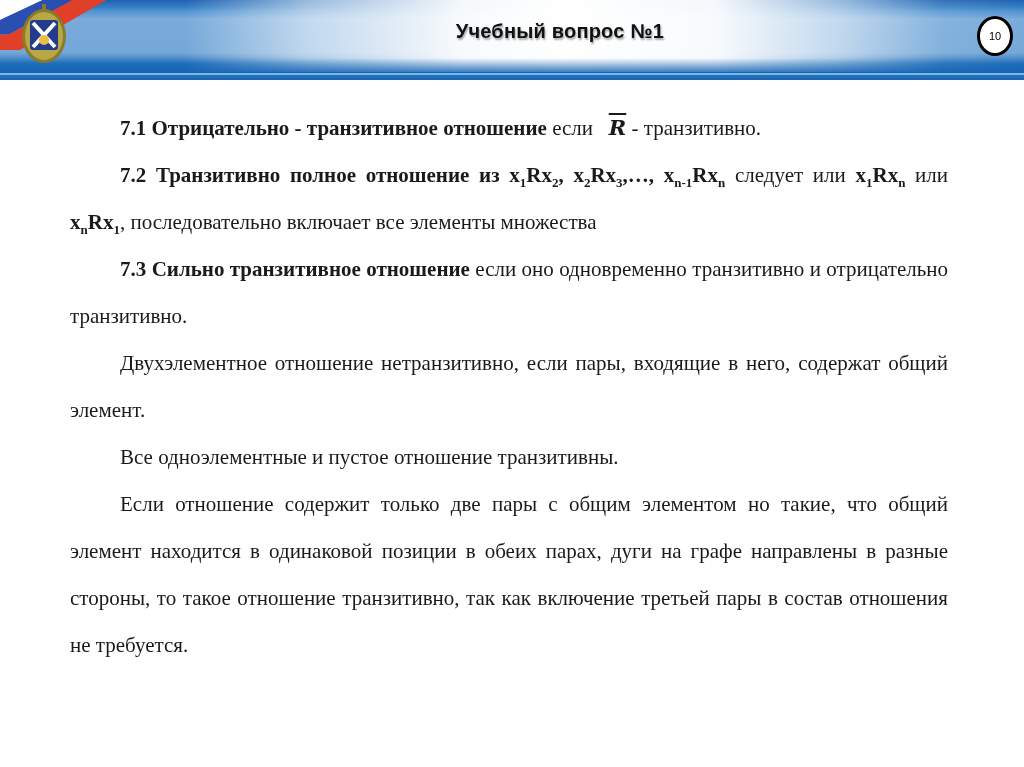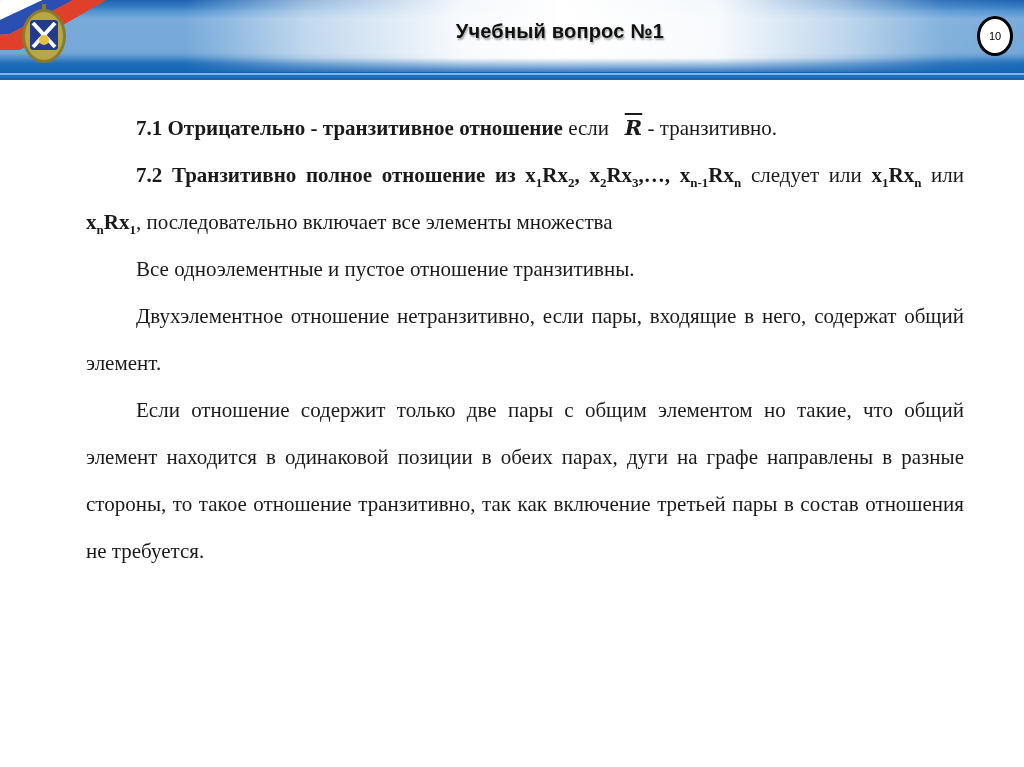--- a/index.html
+++ b/index.html
@@ -31,21 +31,21 @@
 
   .title { position:absolute; left:0; top:20px; width:1024px; text-align:center;
            font-family:"Liberation Sans", sans-serif; font-weight:bold; font-size:20px; color:#111;
            text-shadow:1px 2px 2px rgba(0,0,0,0.35); letter-spacing:0.2px;margin-left:48px; }
 
   .page-num { position:absolute; left:977px; top:16px; width:30px; height:34px; border:3px solid #000;
               border-radius:50%; background:#fff; font-family:"Liberation Sans", sans-serif; font-weight:normal;
               font-size:11px; display:flex; align-items:center; justify-content:center; color:#000; }
 
   
-  .content { position:absolute; left:70px; top:104px; width:878px; font-size:21px; line-height:47px;margin-left:16px; }
+  .content { position:absolute; left:70px; top:104px; width:878px; font-size:21px; line-height:47px; }
   .p { margin:0; text-align:justify; text-indent:50px; }
   .b { font-weight:bold; }
   .p sub { font-size:13px; vertical-align:-5px; line-height:0; }
   .rbar { font-family:"DejaVu Serif", serif; font-style:italic; font-weight:bold; text-decoration:overline; }
 </style>
 </head>
 <body>
 
 <div class="header">
   <div class="dark-top"></div>
@@ -76,17 +76,20 @@
 
 <div class="content">
   <p class="p">
     <span class="b">7.1 Отрицательно - транзитивное отношение</span><span> если </span>&nbsp;&nbsp;<span class="rbar">R</span><span> - транзитивно.</span>
   </p>
 
   <p class="p">
     <span class="b">7.2 Транзитивно полное отношение из </span><span class="b"><span>x</span><sub>1</sub><span>Rx</span><sub>2</sub><span>, </span><span>x</span><sub>2</sub><span>Rx</span><sub>3</sub><span>,…, </span><span>x</span><sub>n-1</sub><span>Rx</span><sub>n</sub></span><span> следует или </span><span class="b"><span>x</span><sub>1</sub><span>Rx</span><sub>n</sub></span><span> или </span><span class="b"><span>x</span><sub>n</sub><span>Rx</span><sub>1</sub></span><span>, последовательно включает все элементы множества</span>
   </p>
 
+  <p class="p">
+    <span class="b">7.3 Сильно транзитивное отношение</span><span> если оно одновременно транзитивно и отрицательно транзитивно.</span>
+  </p>
 
+  <p class="p">Двухэлементное отношение нетранзитивно, если пары, входящие в него, содержат общий элемент.</p>
   <p class="p">Все одноэлементные и пустое отношение транзитивны.</p>
-  <p class="p">Двухэлементное отношение нетранзитивно, если пары, входящие в него, содержат общий элемент.</p>
   <p class="p">Если отношение содержит только две пары с общим элементом но такие, что общий элемент  находится в одинаковой позиции в обеих парах, дуги на графе направлены в разные стороны, то такое отношение транзитивно, так как включение третьей пары в состав отношения не требуется.</p>
 </div>
 
 </body></html>

